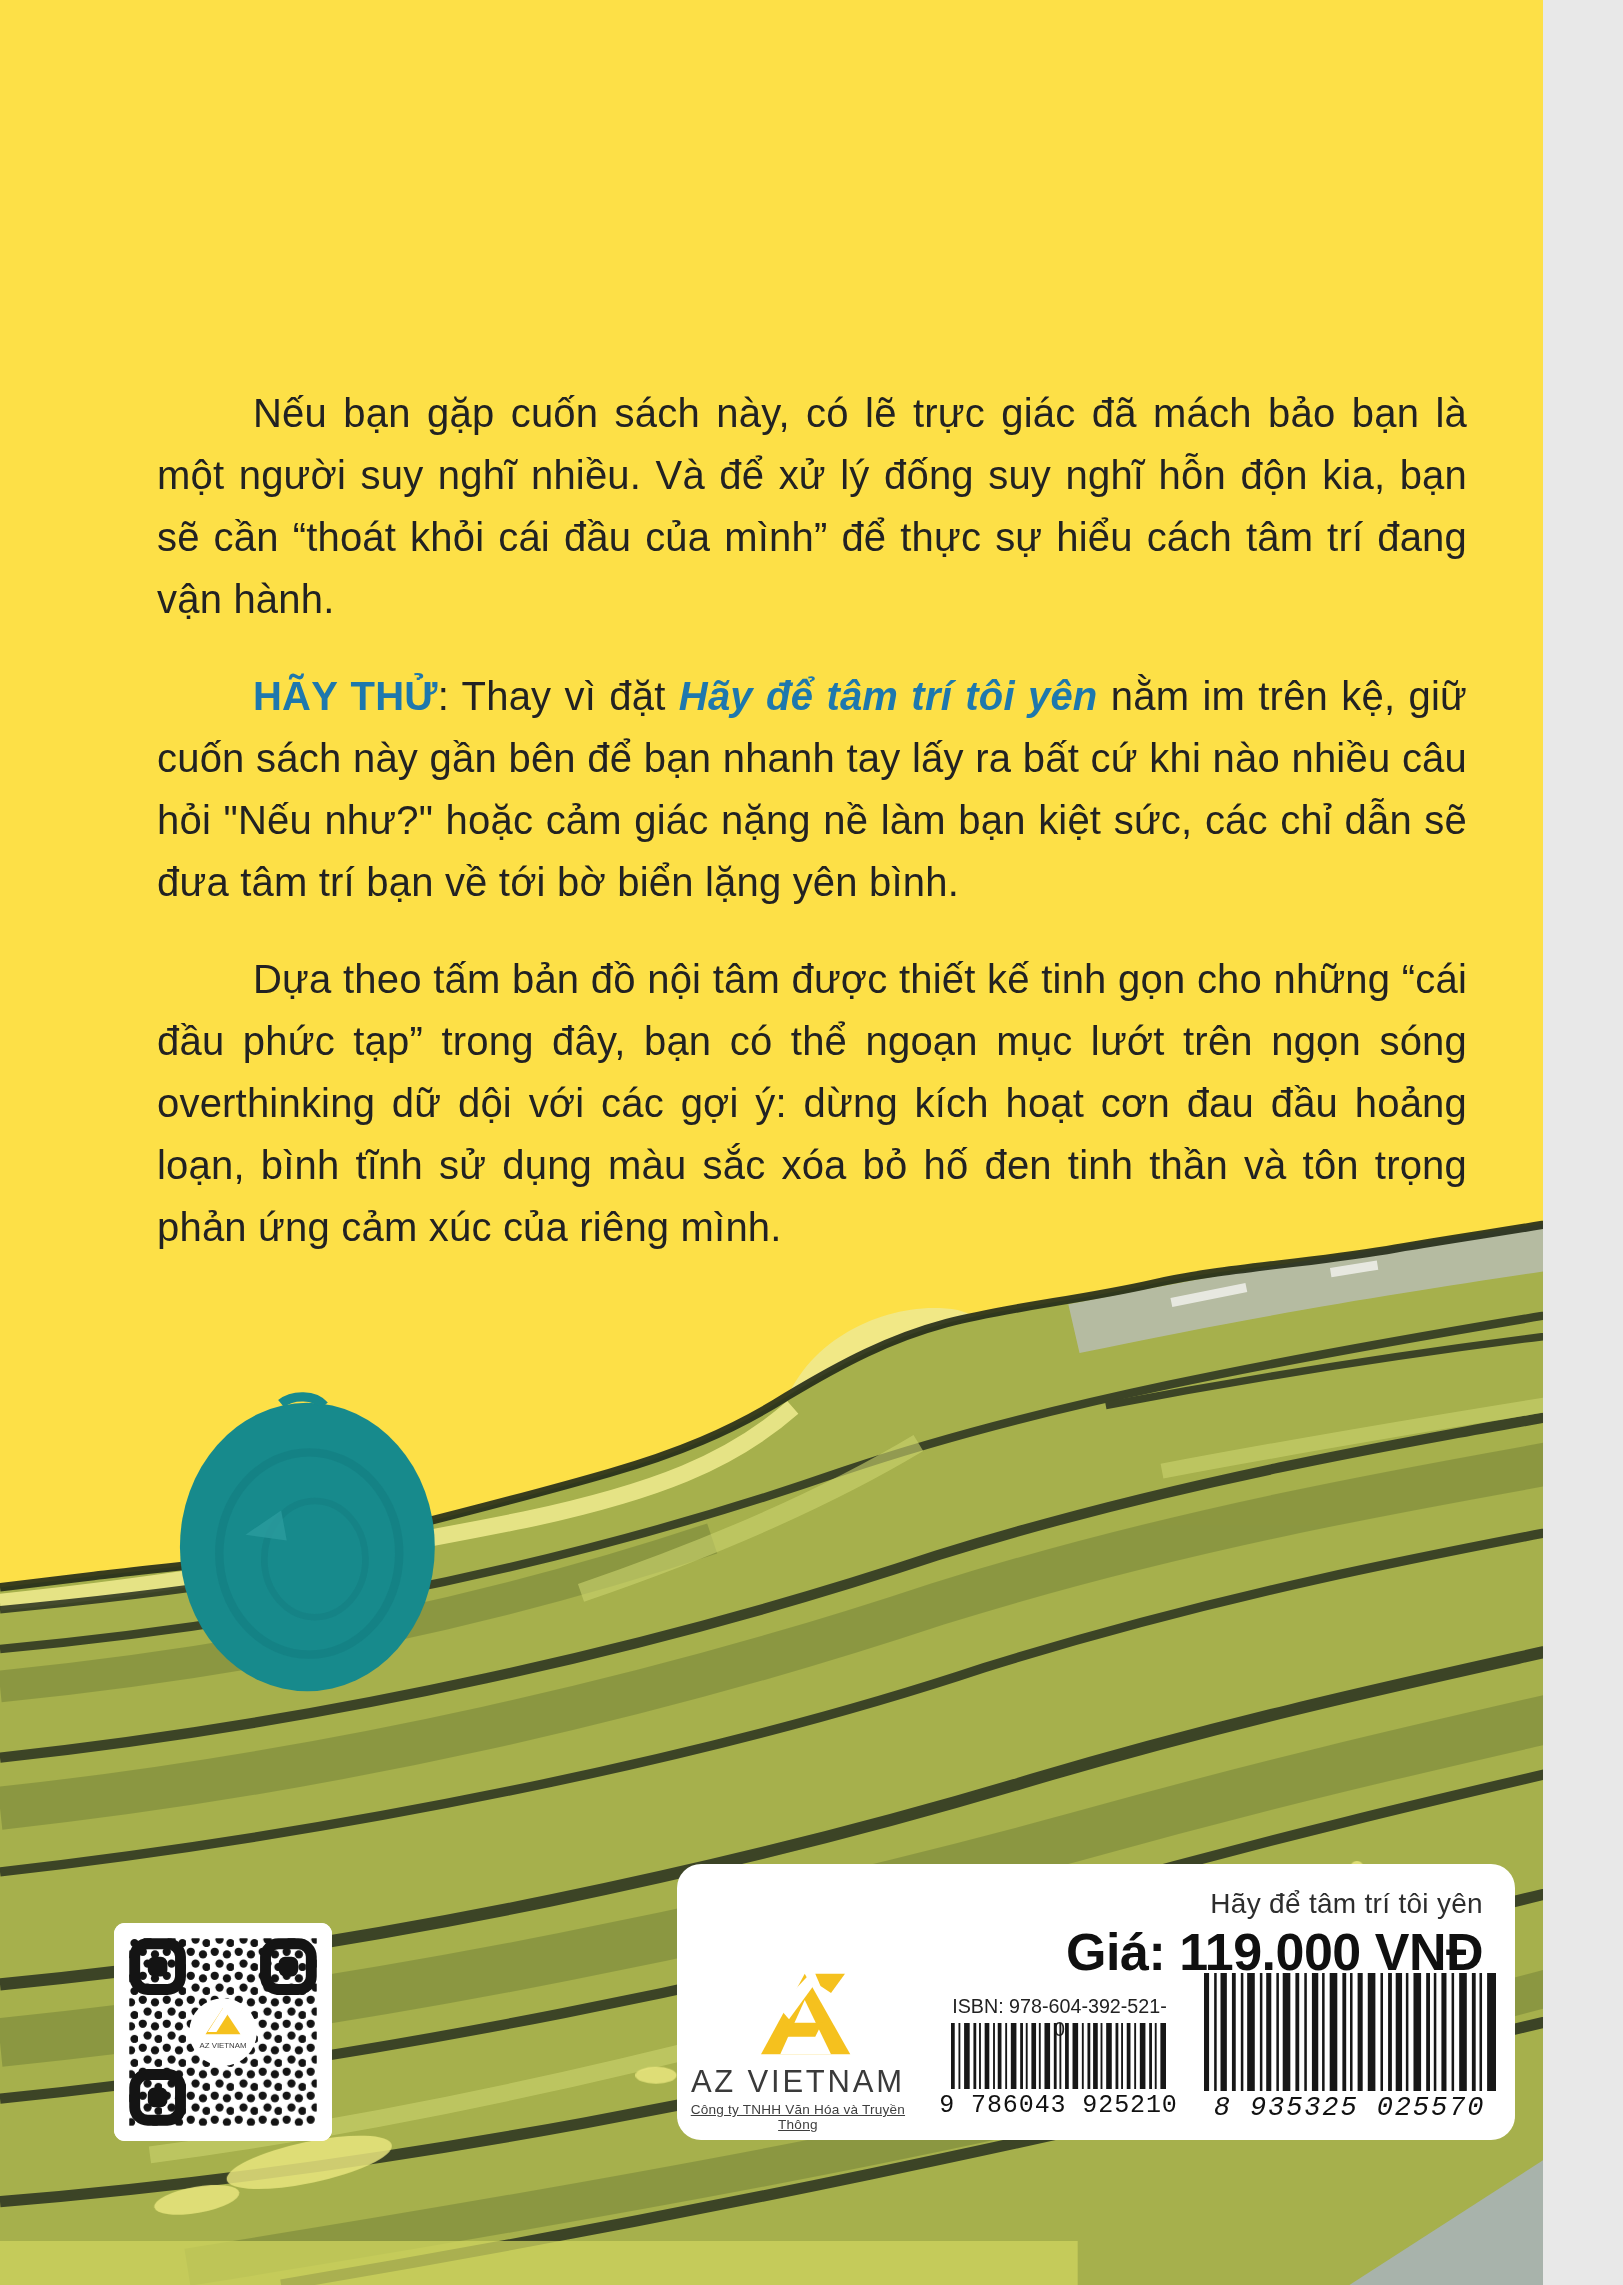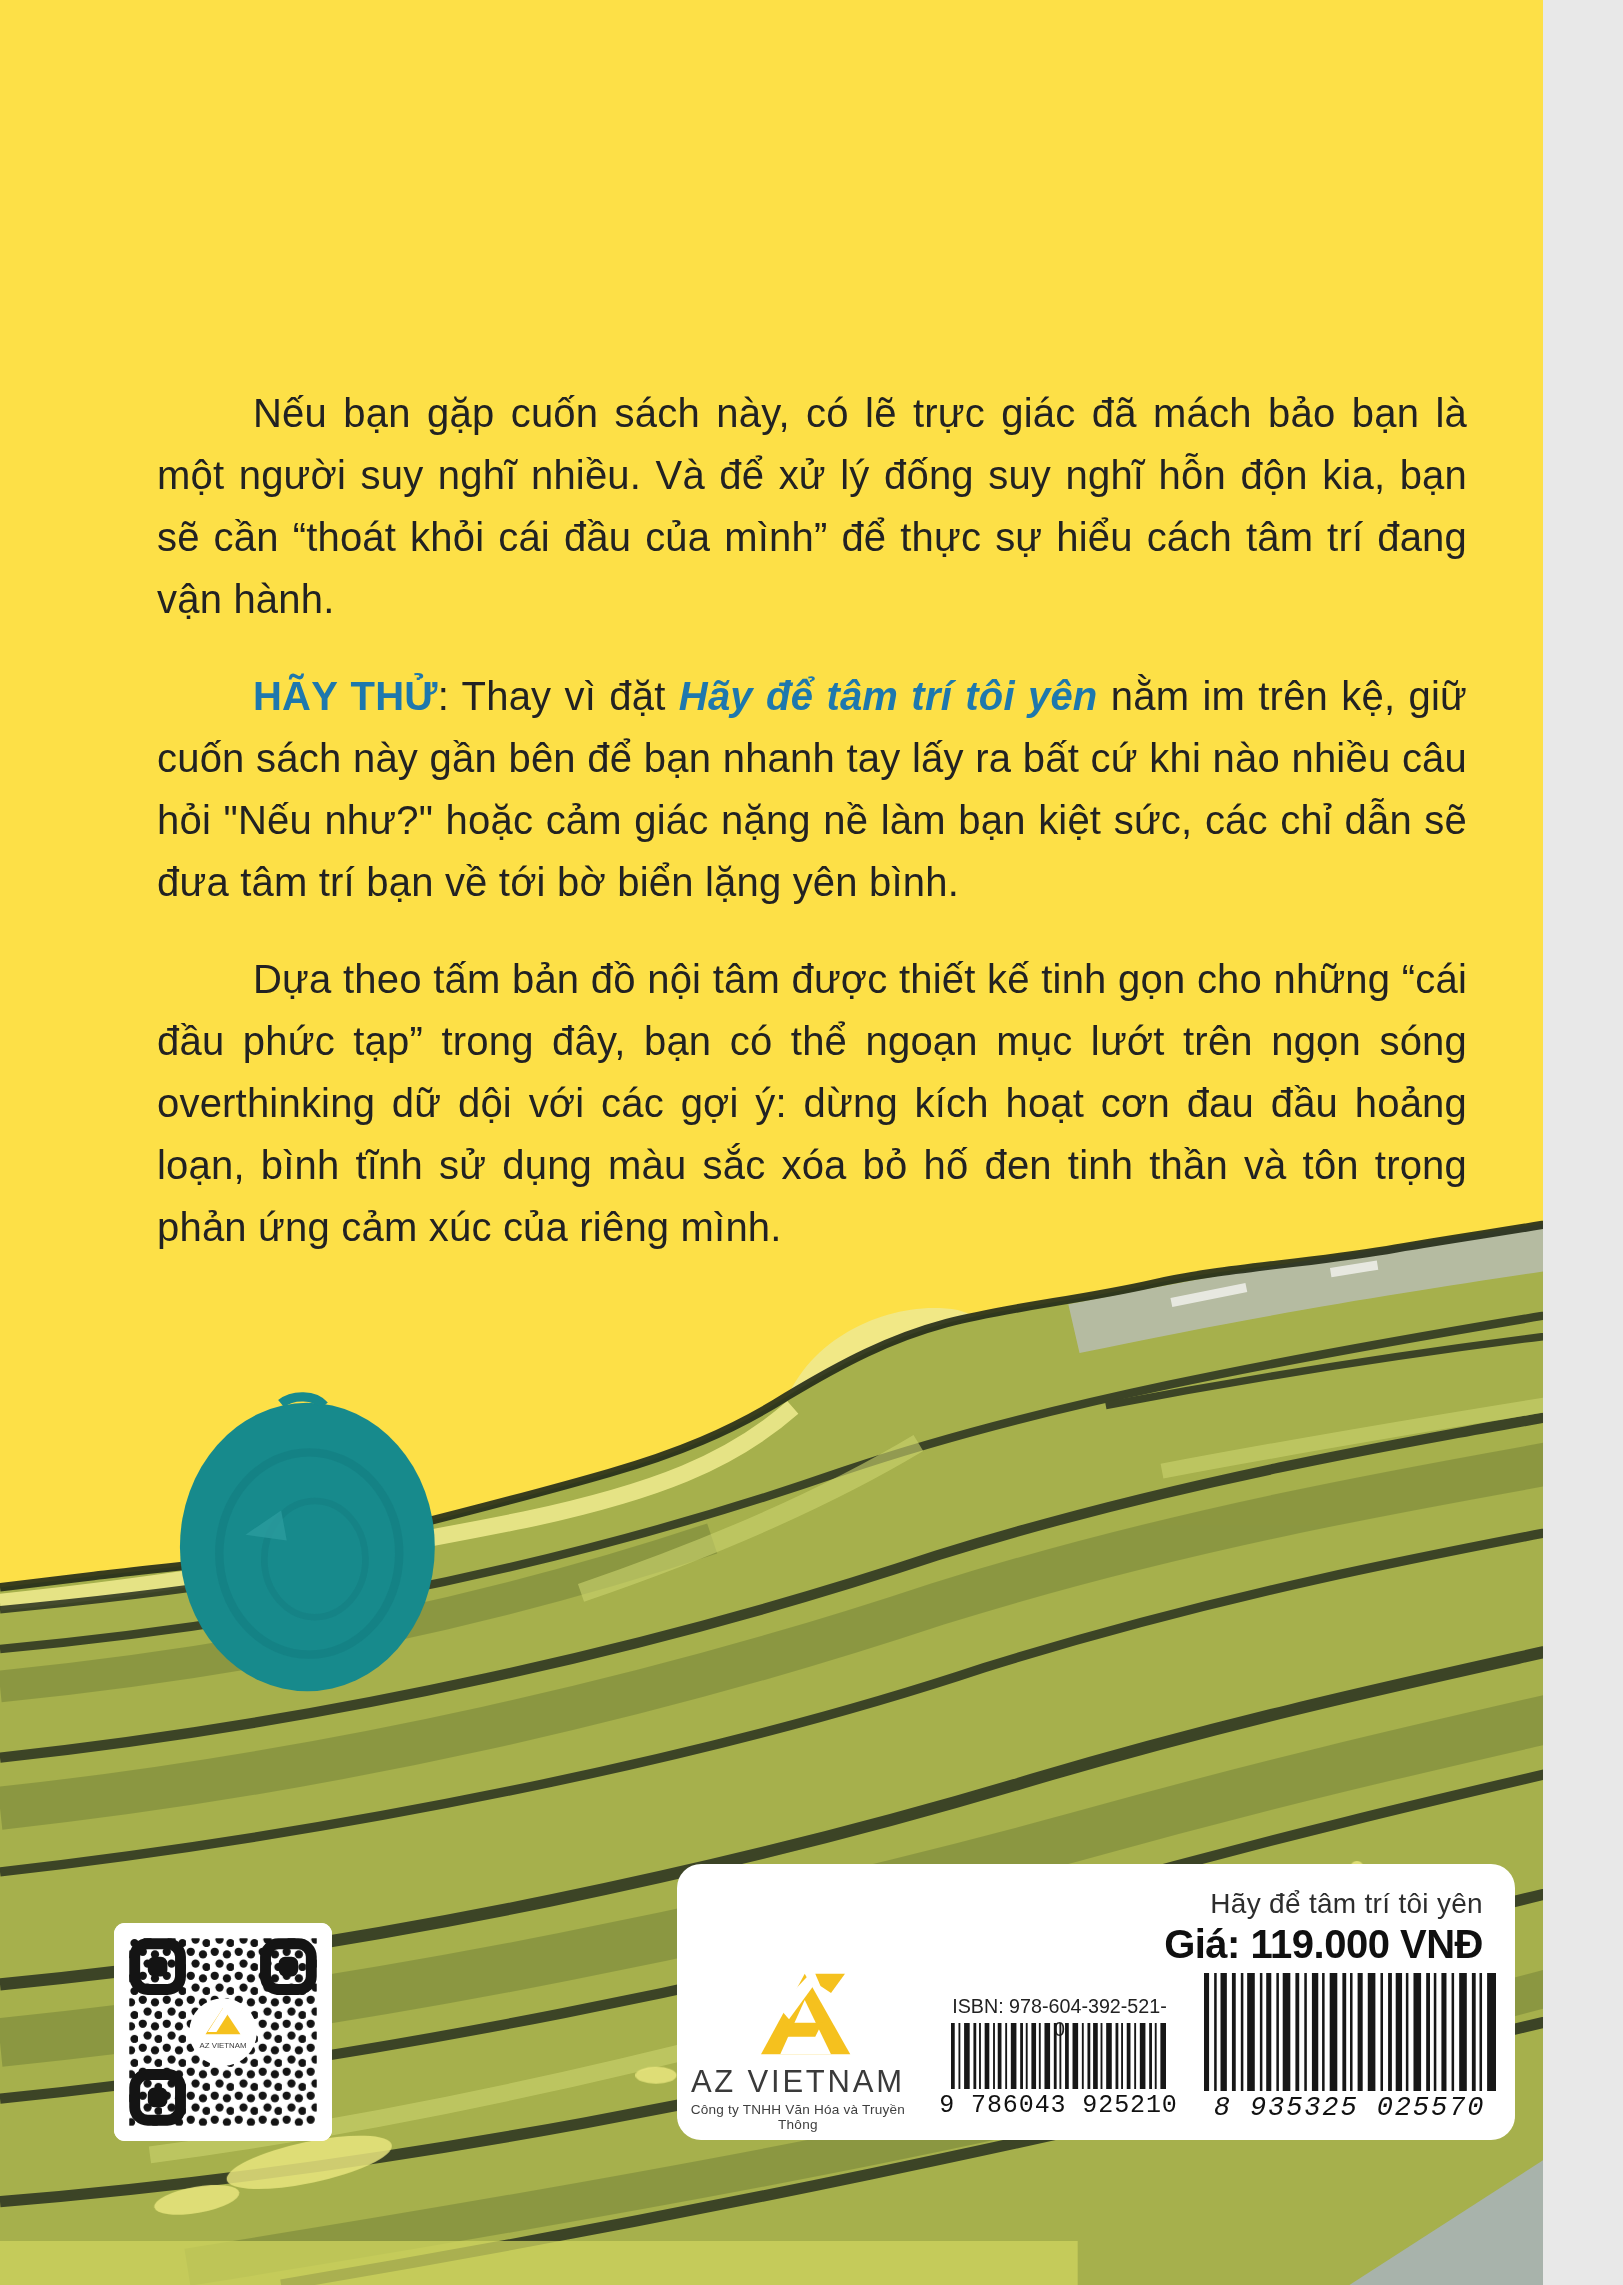--- a/index.html
+++ b/index.html
@@ -28,31 +28,31 @@
   
   .info-box{
     position:absolute;left:677px;top:1864px;width:838px;height:276px;
     background:#ffffff;border-radius:24px;
   }
   .ib-title{
     position:absolute;right:32px;top:24px;font-size:28px;color:#2d2d2d;
     letter-spacing:0.3px;
   }
   .ib-price{
-    position:absolute;right:32px;top:58px;font-size:40px;font-weight:bold;
+    position:absolute;right:32px;top:58px;font-size:52px;font-weight:bold;
     color:#101010;letter-spacing:-0.5px;
   }
   .ib-logo{position:absolute;left:77px;top:105px;width:105px;height:90px;}
   .ib-pub{
     position:absolute;left:9.4px;top:200px;width:223px;text-align:center;
     font-size:31px;letter-spacing:2.8px;color:#3a3a3a;
   }
   .ib-company{
     position:absolute;left:1.9px;top:238px;width:238px;text-align:center;
-    font-size:13.6px;color:#3f3f3f;letter-spacing:0.2px;
+    font-size:13.6px;color:#3f3f3f;letter-spacing:0.2px;text-decoration:underline;
   }
   .ib-isbn-label{
     position:absolute;left:270px;top:131px;width:225px;text-align:center;
     font-size:19.7px;color:#222;
   }
   .ib-isbn-bars{position:absolute;left:274px;top:159px;width:215px;height:66px;}
   .ib-isbn-digits{
     position:absolute;left:255px;top:227px;width:253px;text-align:center;
     font-family:"Liberation Mono","DejaVu Sans Mono",monospace;
     font-size:25px;color:#111;letter-spacing:0.9px;

